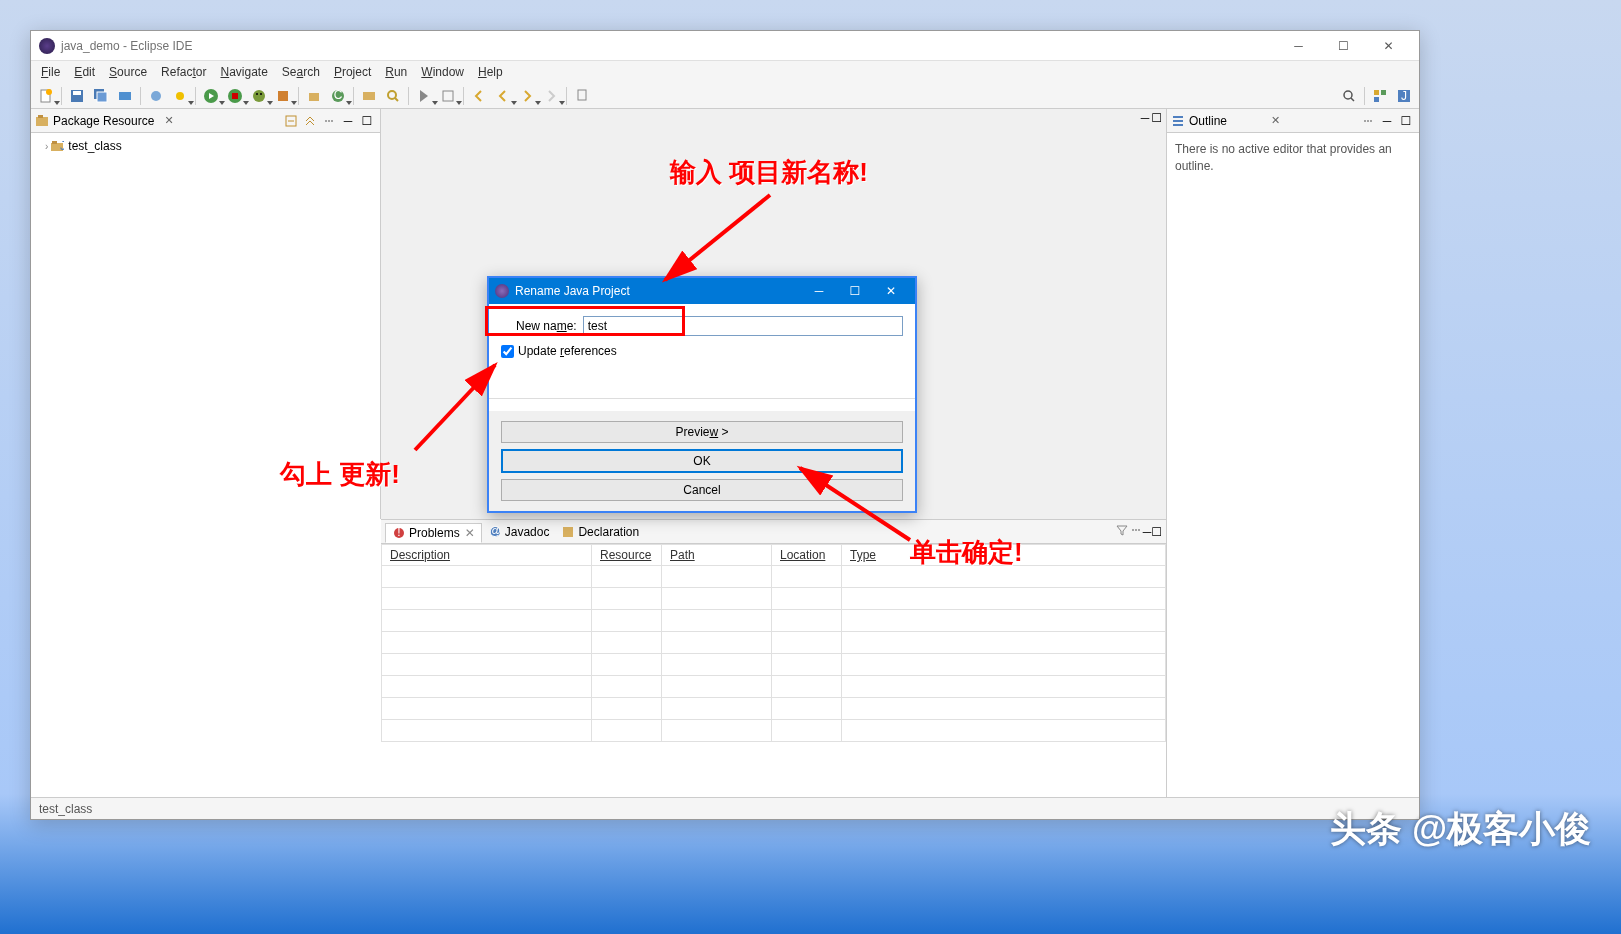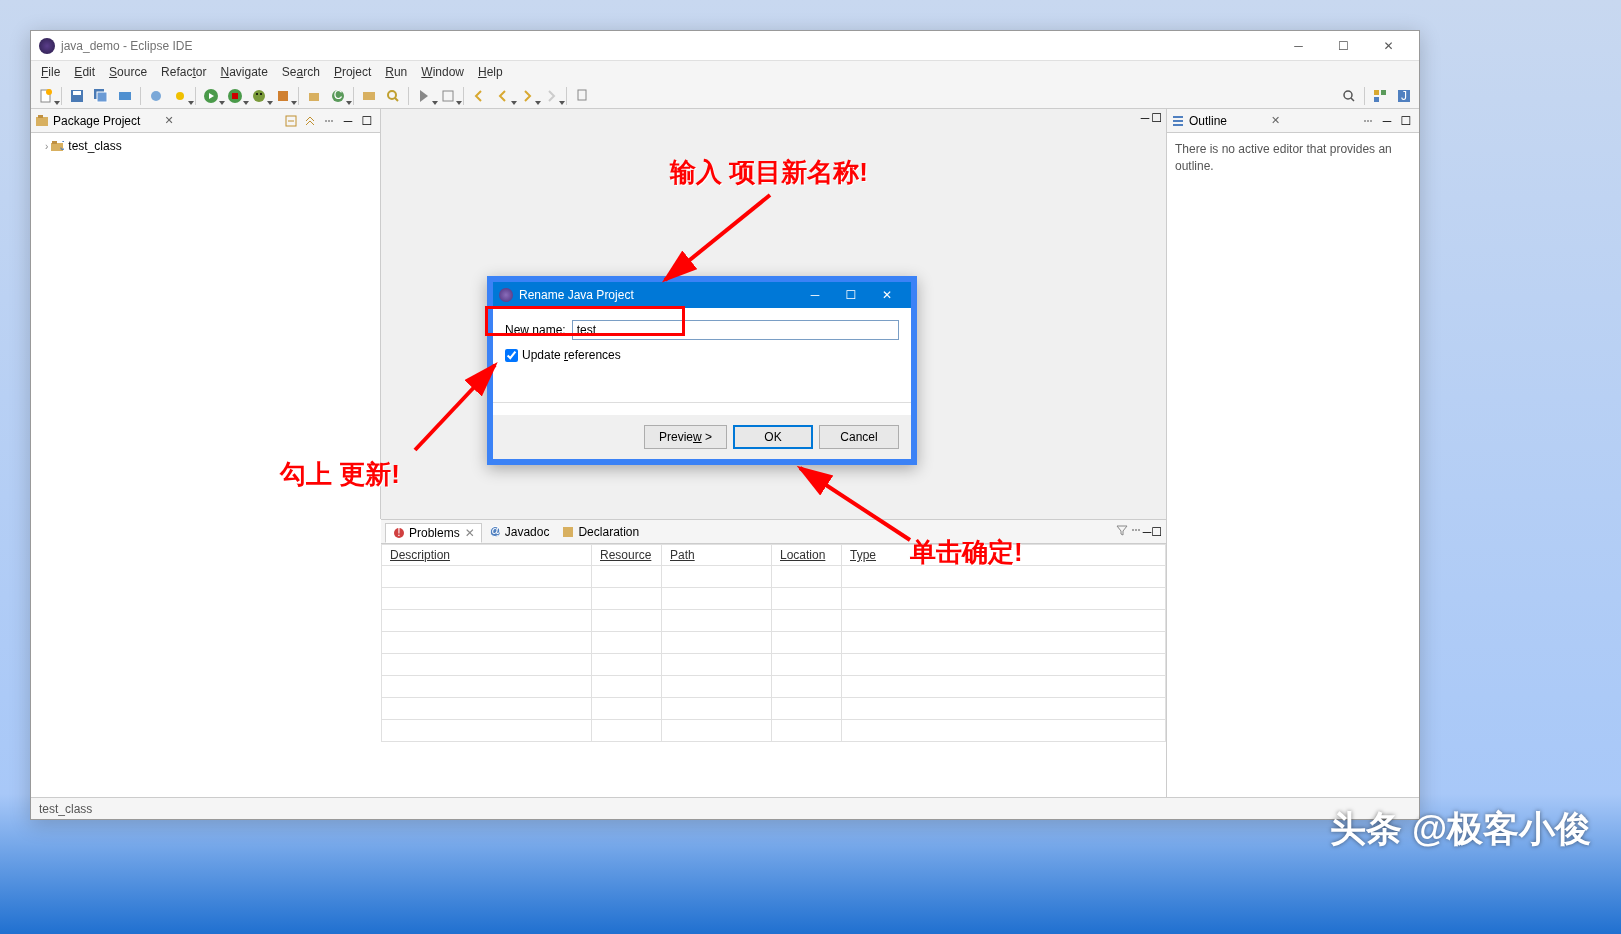--- a/index.html
+++ b/index.html
@@ -36,32 +36,32 @@
 .bottompanel{position:absolute;left:350px;top:410px;right:252px;bottom:0;background:#fff;border-top:1px solid #ccc;border-right:1px solid #ccc;}
 .tabs{display:flex;align-items:center;height:24px;background:#f5f5f5;border-bottom:1px solid #ccc;padding:0 4px;}
 .tab{padding:2px 6px;display:flex;align-items:center;gap:3px;}
 .tab.active{background:#fff;border:1px solid #ccc;border-bottom:1px solid #fff;position:relative;top:1px;}
 .items-count{padding:2px 6px;color:#333;}
 .ptable{width:100%;border-collapse:collapse;}
 .ptable th{text-align:left;padding:3px 8px;background:#fff;border:1px solid #e0e0e0;font-weight:normal;color:#333;height:20px;text-decoration:underline;}
 .ptable td{border:1px solid #e0e0e0;height:22px;}
 .statusbar{position:absolute;bottom:0;left:0;right:0;height:22px;background:#f5f5f5;border-top:1px solid #ccc;padding:2px 8px;color:#555;display:flex;align-items:center;}
 
-.dialog{position:absolute;left:487px;top:276px;width:430px;background:#fff;border:6px solid #3b82f6;box-shadow:0 4px 15px rgba(0,0,0,0.3);z-index:10;}
+.dialog{position:absolute;left:487px;top:276px;width:430px;background:#fff;border:2px solid #3b82f6;box-shadow:0 4px 15px rgba(0,0,0,0.3);z-index:10;}
 .dlg-title{height:26px;background:#0078d7;color:#fff;display:flex;align-items:center;padding:0 6px;}
 .dlg-title .dicon{width:14px;height:14px;background:radial-gradient(circle,#8a6dba,#4a2d7a);border-radius:50%;margin-right:6px;}
 .dlg-title .dtitle{flex:1;}
 .dlg-wbtn{width:36px;height:24px;display:flex;align-items:center;justify-content:center;color:#fff;}
 .dlg-body{padding:12px;background:#fff;}
 .dlg-row{display:flex;align-items:center;margin-bottom:8px;}
-.dlg-row label{margin-right:6px;}
+.dlg-row label{margin-right:6px;margin-left:15px;}
 .dlg-input{flex:1;border:1px solid #7a9ec5;padding:9px 4px;height:20px;}
 .dlg-check{display:flex;align-items:center;gap:4px;margin-top:4px;}
 .dlg-sep{height:1px;background:#ddd;margin:40px -12px 0 -12px;}
-.dlg-buttons{padding:10px 12px;background:#f0f0f0;text-align:right;display:flex;justify-content:flex-end;gap:6px;}
+.dlg-buttons{padding:10px 12px;background:#f0f0f0;text-align:right;display:flex;justify-content:flex-end;gap:6px;flex-direction:column;}
 .dlg-btn{min-width:80px;padding:3px 14px;background:#e8e8e8;border:1px solid #adadad;}
 .dlg-btn.primary{border:2px solid #0078d7;}
 
 .anno{position:absolute;color:#ff0000;font-weight:bold;font-size:26px;font-family:"Microsoft YaHei",sans-serif;z-index:20;pointer-events:none;text-shadow:1px 1px 0 #fff;}
 .redbox{position:absolute;border:3px solid #ff0000;z-index:15;pointer-events:none;}
 .arrow{position:absolute;z-index:19;pointer-events:none;}
 .watermark{position:absolute;right:30px;bottom:80px;font-size:36px;color:#fff;font-weight:bold;font-family:"Microsoft YaHei",sans-serif;text-shadow:0 0 4px rgba(0,0,0,0.5);z-index:30;}
 
 .svgicon{width:16px;height:16px;}
 </style>
@@ -252,21 +252,21 @@
   </div>
 
   <div class="workspace">
 
     <div class="leftpanel">
       <div class="panel-header">
         <svg class="picon" viewBox="0 0 14 14">
             <rect x="1" y="3" width="12" height="9" fill="#d8b060"></rect>
             <rect x="3" y="1" width="5" height="3" fill="#c09040"></rect>
           </svg>
-        <span class="ptitle">Package Project</span>
+        <span class="ptitle">Package Resource</span>
         <span class="close-x">✕</span>
         <div style="flex:1"></div>
         <div class="pbtn">
             <svg width="14" height="14" viewBox="0 0 14 14">
               <rect x="2" y="2" width="10" height="10" fill="none" stroke="#c09030"></rect>
               <line x1="4" y1="7" x2="10" y2="7" stroke="#c09030"></line>
             </svg>
           </div>
         <div class="pbtn">
             <svg width="14" height="14" viewBox="0 0 14 14">

